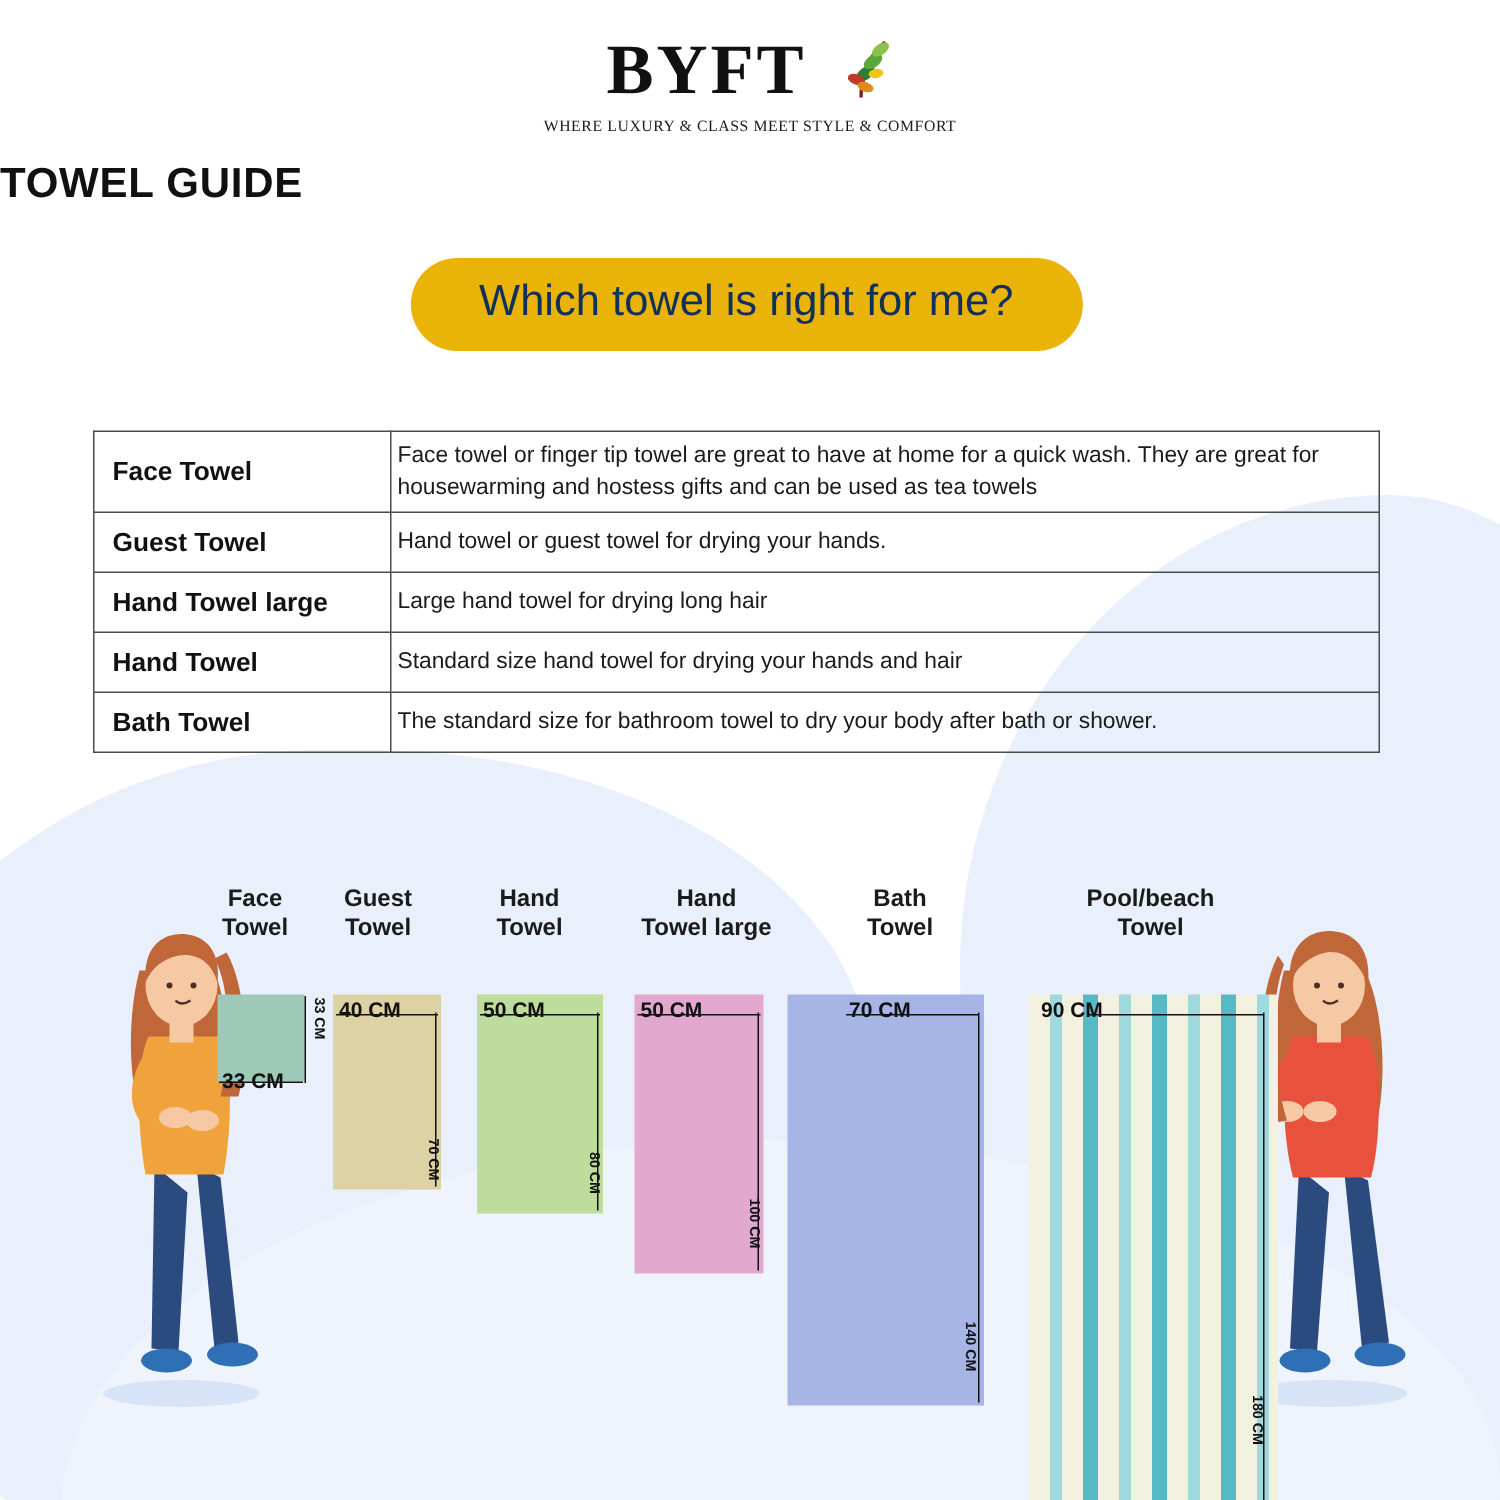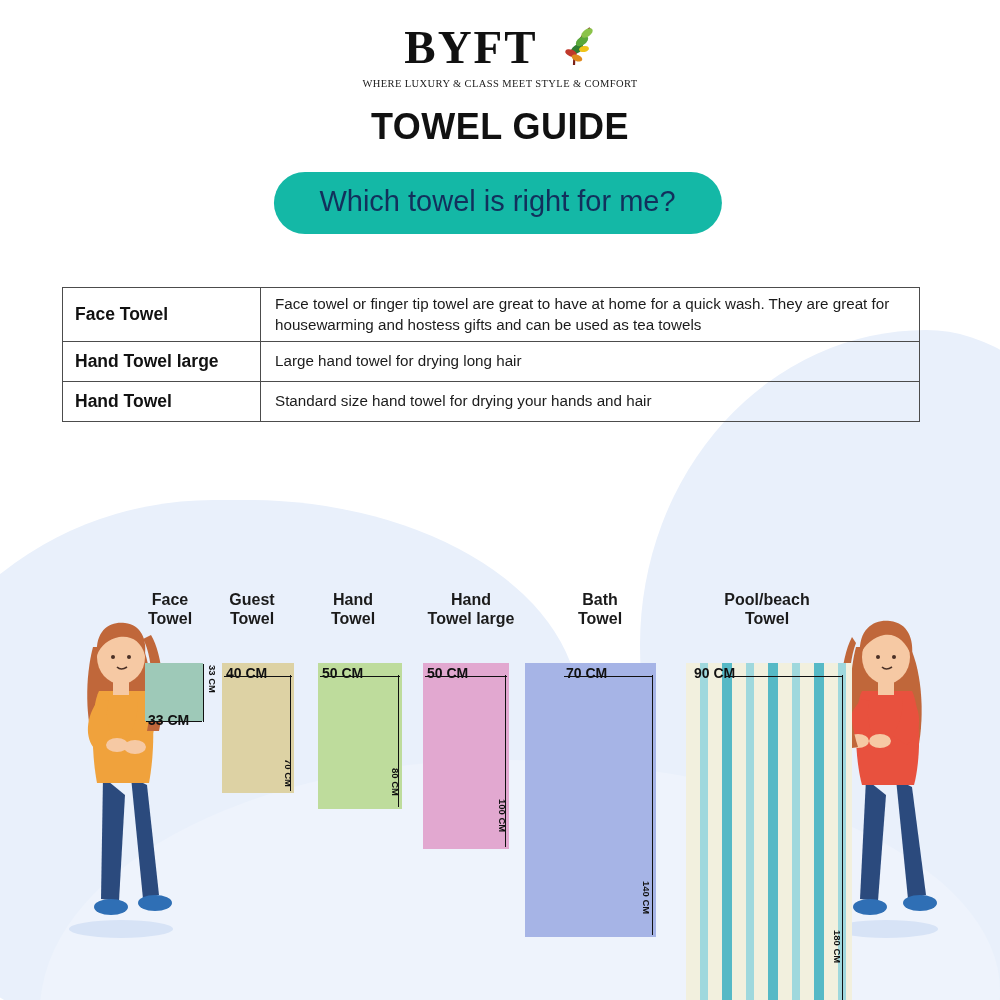--- a/index.html
+++ b/index.html
@@ -81,32 +81,32 @@
     font-family: "Liberation Serif", serif;
     font-size: 10.5px;
     letter-spacing: 0.4px;
     color: #1a1a1a;
   }
   .guide-title {
     position: absolute;
     top: 106px;
     left: 0;
     width: 1000px;
-    text-align: center;
-    font-size: 36px;
+    text-align: left;
+    font-size: 28px;
     font-weight: 700;
     letter-spacing: 0.5px;
     color: #111;
   }
   .question-pill {
     position: absolute;
     top: 172px;
     left: 50%;
     transform: translateX(-50%);
-    background: #14b8a6;
+    background: #eab308;
     color: #12305c;
     border-radius: 34px;
     padding: 13px 46px 16px 46px;
     font-size: 29px;
     font-weight: 400;
     white-space: nowrap;
     text-align: center;
   }
 
   
@@ -128,21 +128,21 @@
     width: 177px;
     font-size: 17.5px;
     font-weight: 700;
     color: #111;
     padding-left: 12px;
   }
   .guide-table td.desc {
     font-size: 15.2px;
     color: #1b1b1b;
     line-height: 1.32;
-    padding-left: 14px;
+    padding-left: 4px;
   }
   .row-tall { height: 54px; }
   .row-std { height: 40px; }
 
   
   .compare {
     position: absolute;
     left: 0;
     top: 585px;
     width: 1000px;
@@ -234,26 +234,34 @@
 
   <div class="question-pill">Which towel is right for me?</div>
 
   <table class="guide-table">
     <tbody>
       <tr class="row-tall">
         <td class="name">Face Towel</td>
         <td class="desc">Face towel or finger tip towel are great to have at home for a quick wash. They are great for housewarming and hostess gifts and can be used as tea towels</td>
       </tr>
       <tr class="row-std">
+        <td class="name">Guest Towel</td>
+        <td class="desc">Hand towel or guest towel for drying your hands.</td>
+      </tr>
+      <tr class="row-std">
         <td class="name">Hand Towel large</td>
         <td class="desc">Large hand towel for drying long hair</td>
       </tr>
       <tr class="row-std">
         <td class="name">Hand Towel</td>
         <td class="desc">Standard size hand towel for drying your hands and hair</td>
+      </tr>
+      <tr class="row-std">
+        <td class="name">Bath Towel</td>
+        <td class="desc">The standard size for bathroom towel to dry your body after bath or shower.</td>
       </tr>
     </tbody>
   </table>
 
   <div class="compare">
 
     <div class="person" style="left:55px; top:14px;">
       <svg width="130" height="340" viewBox="0 0 130 340">
         <ellipse cx="66" cy="330" rx="52" ry="9" fill="#d7e3f6"></ellipse>
 

